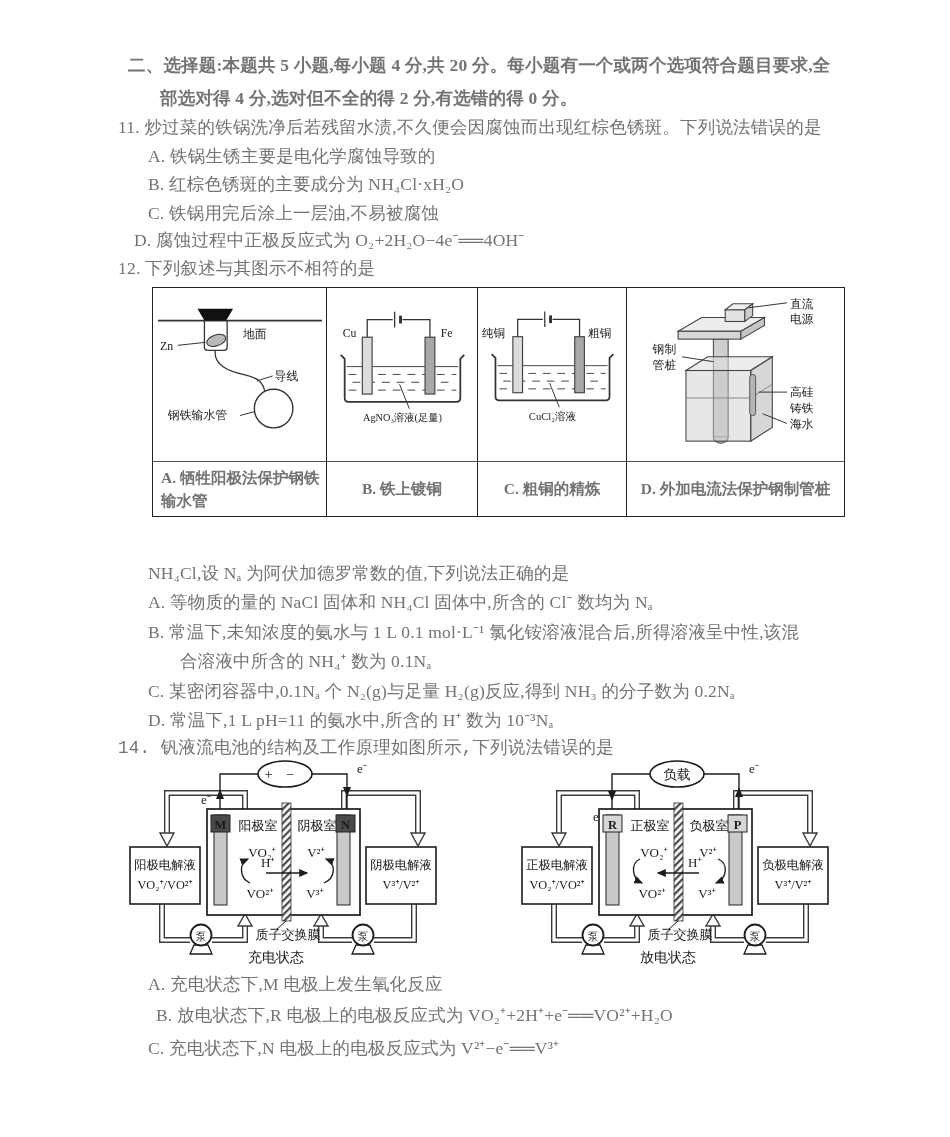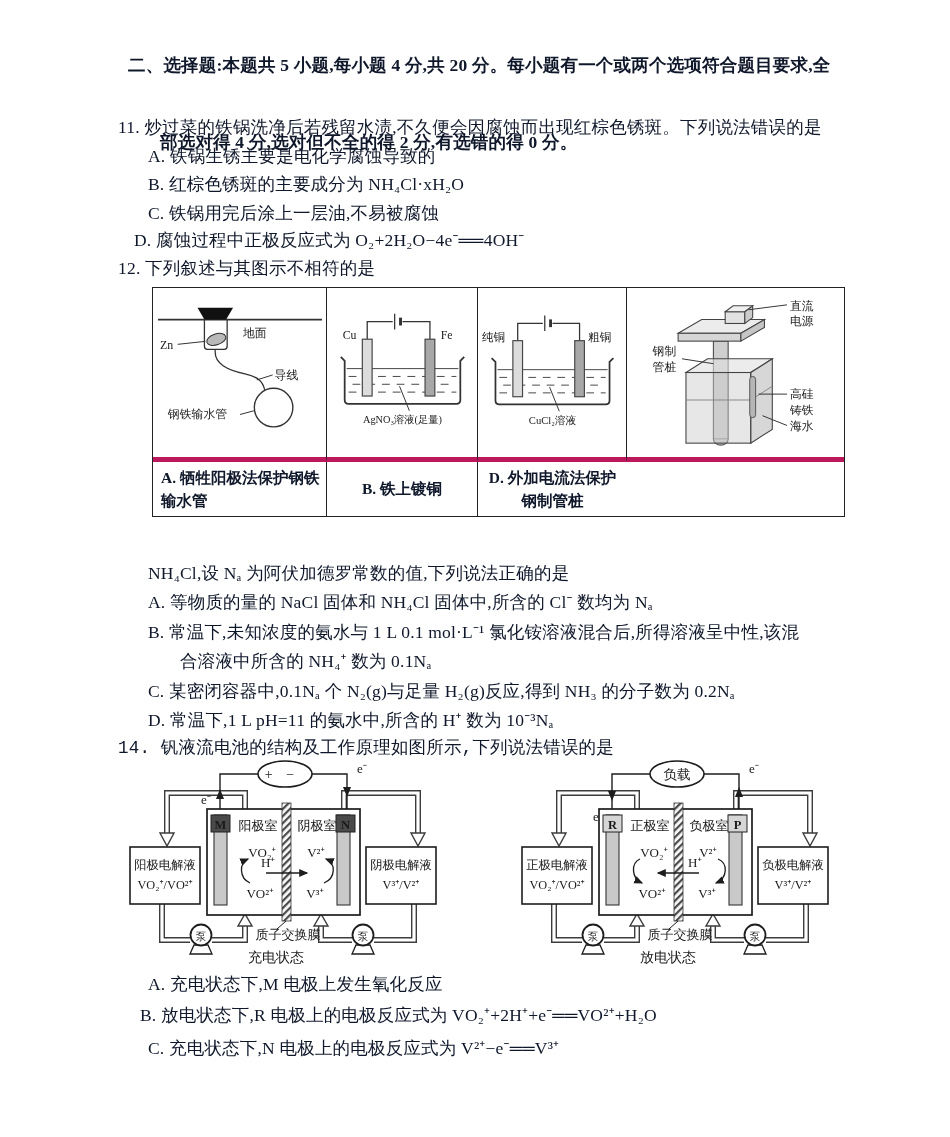--- a/index.html
+++ b/index.html
@@ -1,43 +1,43 @@
 <!DOCTYPE html>
 <html><head>
 <meta charset="utf-8">
 <style>
   html,body{margin:0;padding:0;background:#e8e8e8;}
   #page{position:relative;width:950px;height:1137px;background:#ffffff;overflow:hidden;
-        font-family:"Liberation Serif",serif;color:#0f172a;}
+        font-family:"Liberation Serif",serif;color:#737373;}
   .tl{position:absolute;font-size:17.5px;line-height:1.25;white-space:nowrap;letter-spacing:.2px;}
   .bold{font-weight:700;}
   
   #q12-table{position:absolute;left:152px;top:287px;width:693px;height:230px;
              border:1.6px solid #222;display:grid;
              grid-template-columns:174px 151px 149px auto;grid-template-rows:174px auto;
              background:#fff;box-sizing:border-box;}
-  .tcell{border-right:1px solid #222;border-bottom:5px solid #be185d;display:flex;
-         align-items:flex-end;justify-content:center;overflow:hidden;}
+  .tcell{border-right:1px solid #222;border-bottom:1px solid #be185d;display:flex;
+         align-items:flex-start;justify-content:center;overflow:hidden;}
   .tcell.last{border-right:none;}
   .ccell{border-right:1px solid #222;display:flex;align-items:center;justify-content:center;
          font-weight:700;font-size:15.5px;line-height:1.5;text-align:center;padding:2px 4px;box-sizing:border-box;}
   .ccell.last{border-right:none;}
   .ccell.left{justify-content:flex-start;text-align:left;padding-left:8px;}
   svg{display:block;}
   svg text{font-family:"Liberation Serif",serif;fill:#1a1a1a;}
   .cjk{font-size:12px;}
   .batt{position:absolute;}
   .batt text{font-size:13px;}
 </style>
 </head>
 <body>
 <div id="page">
 
 <div class="tl bold" style="left:128px;top:55px;">二、选择题:本题共 5 小题,每小题 4 分,共 20 分。每小题有一个或两个选项符合题目要求,全</div>
-<div class="tl bold" style="left:160px;top:88px;margin-top:44px;">部选对得 4 分,选对但不全的得 2 分,有选错的得 0 分。</div>
+<div class="tl bold" style="left:160px;top:88px;">部选对得 4 分,选对但不全的得 2 分,有选错的得 0 分。</div>
 
 <div class="tl" style="left:118px;top:117px;">11. 炒过菜的铁锅洗净后若残留水渍,不久便会因腐蚀而出现红棕色锈斑。下列说法错误的是</div>
 <div class="tl" style="left:148px;top:146px;">A. 铁锅生锈主要是电化学腐蚀导致的</div>
 <div class="tl" style="left:148px;top:174px;">B. 红棕色锈斑的主要成分为 NH₄Cl·xH₂O</div>
 <div class="tl" style="left:148px;top:203px;">C. 铁锅用完后涂上一层油,不易被腐蚀</div>
 <div class="tl" style="left:134px;top:230px;">D. 腐蚀过程中正极反应式为 O₂+2H₂O−4e⁻══4OH⁻</div>
 
 <div class="tl" style="left:118px;top:258px;">12. 下列叙述与其图示不相符的是</div>
 
 <div id="q12-table">
@@ -141,20 +141,21 @@
       <line x1="157" y1="106" x2="128" y2="106" stroke="#333" stroke-width="1"></line>
       <text class="cjk" x="160" y="110">高硅</text>
       <text class="cjk" x="160" y="126">铸铁</text>
       <line x1="157" y1="138" x2="132" y2="128" stroke="#333" stroke-width="1"></line>
       <text class="cjk" x="160" y="143">海水</text>
     </svg>
   </div>
 
   <div class="ccell left">A. 牺牲阳极法保护钢铁输水管</div>
   <div class="ccell">B. 铁上镀铜</div>
+  <div class="ccell">C. 粗铜的精炼</div>
   <div class="ccell last">D. 外加电流法保护钢制管桩</div>
 </div>
 
 <div class="tl" style="left:148px;top:563px;">NH₄Cl,设 Nₐ 为阿伏加德罗常数的值,下列说法正确的是</div>
 <div class="tl" style="left:148px;top:592px;">A. 等物质的量的 NaCl 固体和 NH₄Cl 固体中,所含的 Cl⁻ 数均为 Nₐ</div>
 <div class="tl" style="left:148px;top:622px;">B. 常温下,未知浓度的氨水与 1 L 0.1 mol·L⁻¹ 氯化铵溶液混合后,所得溶液呈中性,该混</div>
 <div class="tl" style="left:180px;top:651px;">合溶液中所含的 NH₄⁺ 数为 0.1Nₐ</div>
 <div class="tl" style="left:148px;top:681px;">C. 某密闭容器中,0.1Nₐ 个 N₂(g)与足量 H₂(g)反应,得到 NH₃ 的分子数为 0.2Nₐ</div>
 <div class="tl" style="left:148px;top:710px;">D. 常温下,1 L pH=11 的氨水中,所含的 H⁺ 数为 10⁻³Nₐ</div>
 
@@ -332,16 +333,16 @@
     <polygon points="256,188 270,188 274,197 252,197" fill="#fff" stroke="#1d1d1d" stroke-width="1.3"></polygon>
     <circle cx="263" cy="178" r="10.5" fill="#fff" stroke="#1d1d1d" stroke-width="1.8"></circle>
     <text x="263" y="182.5" text-anchor="middle" style="font-size:10.5px">泵</text>
   </g>
   <line x1="186" y1="164" x2="177" y2="172" stroke="#1d1d1d" stroke-width="1"></line>
   <text x="188" y="182" text-anchor="middle">质子交换膜</text>
   <text x="176" y="205" text-anchor="middle" style="font-size:14px">放电状态</text>
 </svg>
 
 <div class="tl" style="left:148px;top:974px;">A. 充电状态下,M 电极上发生氧化反应</div>
-<div class="tl" style="left:140px;top:1005px;">B. 放电状态下,R 电极上的电极反应式为 VO₂⁺+2H⁺+e⁻══VO²⁺+H₂O</div>
+<div class="tl" style="left:156px;top:1005px;">B. 放电状态下,R 电极上的电极反应式为 VO₂⁺+2H⁺+e⁻══VO²⁺+H₂O</div>
 <div class="tl" style="left:148px;top:1038px;">C. 充电状态下,N 电极上的电极反应式为 V²⁺−e⁻══V³⁺</div>
 
 </div>
 
 </body></html>

